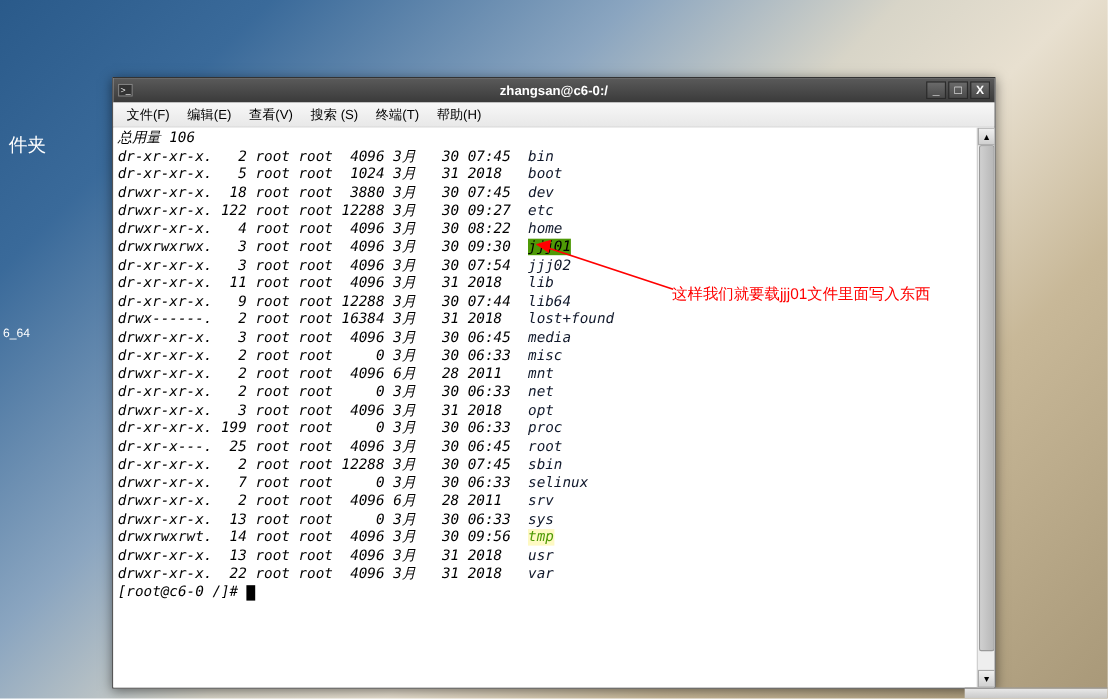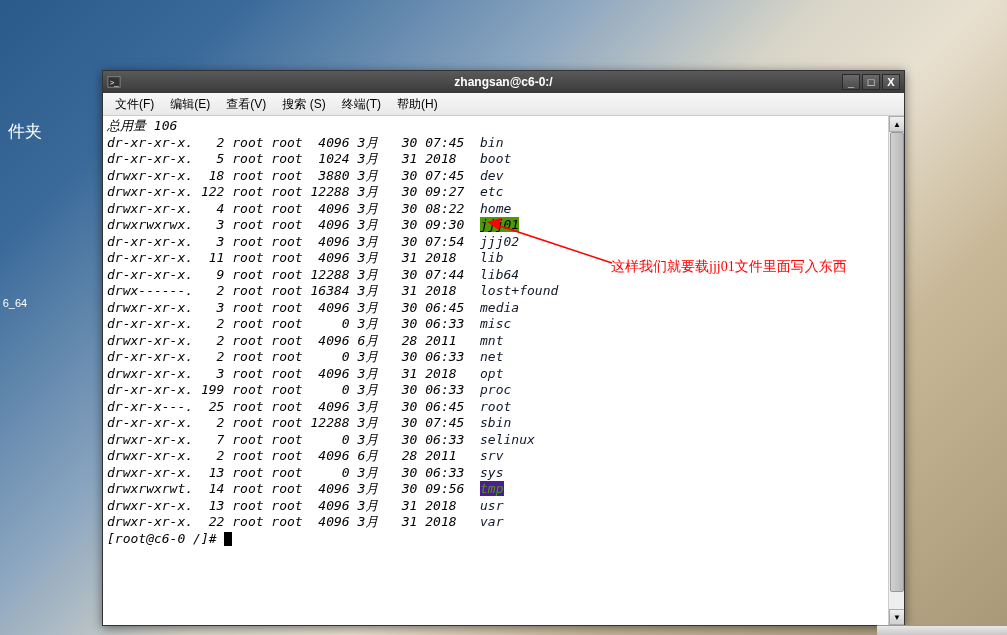--- a/index.html
+++ b/index.html
@@ -136,35 +136,35 @@
 .terminal-content {
   padding: 2px 4px;
   font-family: "DejaVu Sans Mono", "Courier New", monospace;
   font-size: 13px;
   line-height: 16.5px;
   white-space: pre;
   color: #000;
 }
 .file-dir { color: #0f172a; }
 .file-dir-hl1 { color: #000; background: #4e9a06; }
-.file-dir-hl2 { color: #4e9a06; background: #4c1d95; }
+.file-dir-hl2 { color: #4e9a06; background: #fef9c3; }
 .cursor-block {
   display: inline-block;
   width: 8px;
   height: 14px;
   background: #000;
   vertical-align: text-bottom;
 }
 .annotation {
   position: absolute;
   left: 611px;
   top: 257px;
   color: #ff0000;
   font-size: 14px;
-  font-family: Liberation Serif, serif;
+  font-family: Liberation Sans, sans-serif;
   line-height: 20px;
 }
 .arrow-svg {
   position: absolute;
   left: 487px;
   top: 218px;
   pointer-events: none;
 }
 .taskbar {
   position: absolute;

